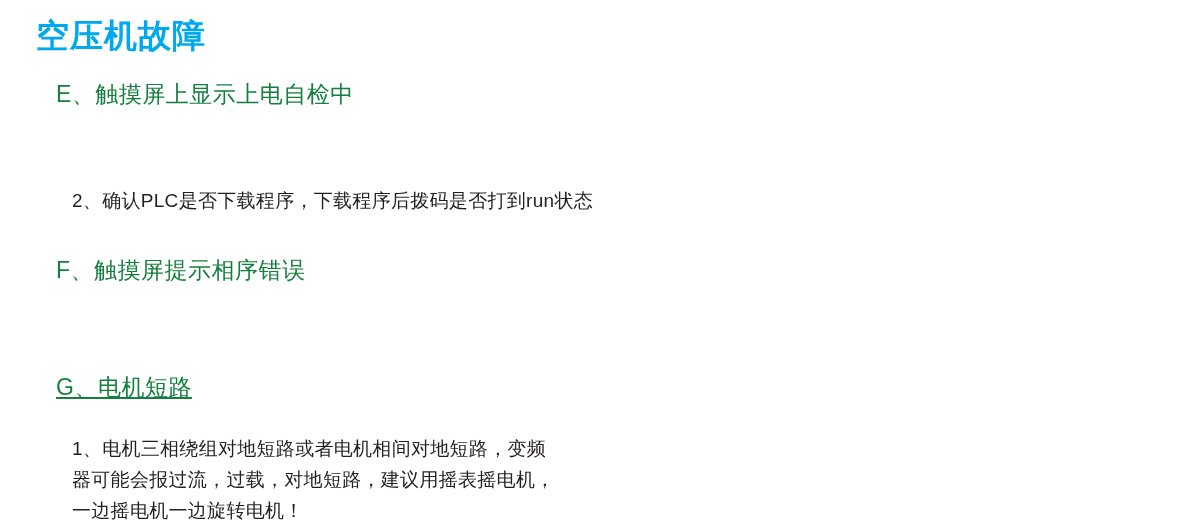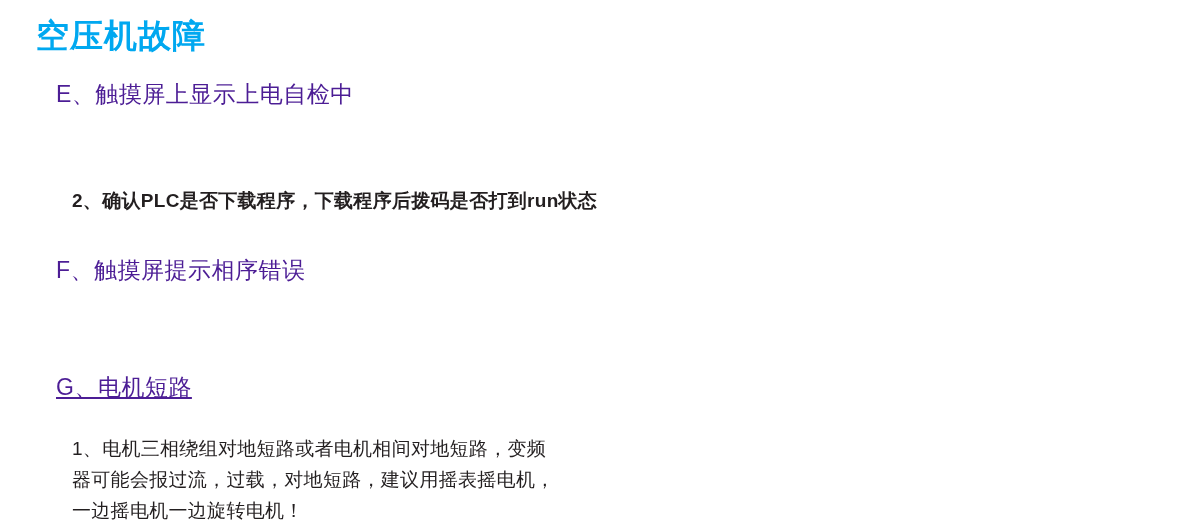--- a/index.html
+++ b/index.html
@@ -30,21 +30,21 @@
     letter-spacing: 1px;
     white-space: nowrap;
   }
   .section {
     position: absolute;
     left: 56px;
   }
   .sec-head {
     font-size: 23px;
     font-weight: normal;
-    color: #4c1d95;
+    color: #15803d;
     white-space: nowrap;
     letter-spacing: 0.5px;
   }
   .sub {
     font-size: 19px;
     color: #231f20;
     white-space: nowrap;
     letter-spacing: 0.3px;
   }
   .sub-indent {
@@ -54,21 +54,21 @@
     font-size: 19px;
     color: #231f20;
     line-height: 31px;
     letter-spacing: 0.3px;
     margin-left: 16px;
     white-space: pre-line;
   }
   
   #sec-e      { top: 79px;  }
   #sec-e-s1   { top: 138px; }
-  #sec-e-s2   { top: 188px; font-weight: bold; }
+  #sec-e-s2   { top: 188px; }
   #sec-f      { top: 255px; }
   #sec-f-s1   { top: 315px; }
   #sec-g      { top: 372px; text-decoration: underline; }
   #sec-g-p1   { top: 433px; }
 </style>
 </head>
 <body>
 
 <div class="page">
 

